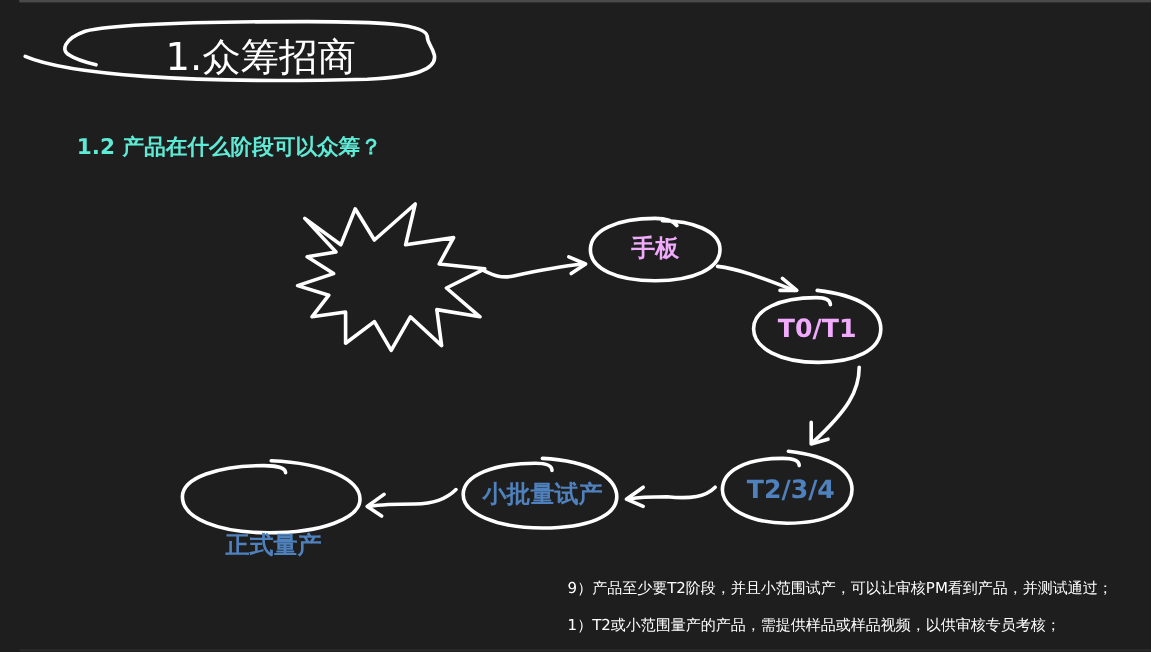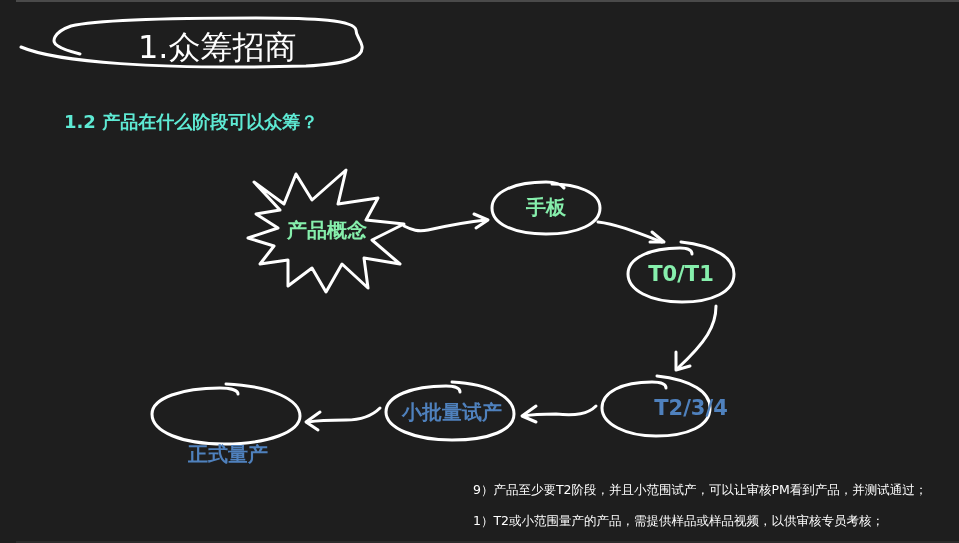--- a/index.html
+++ b/index.html
@@ -24,21 +24,21 @@
       font-family: "DejaVu Sans", sans-serif;
     }
     .subtitle {
       position: absolute; left: 48px; top: 108px;
       font-size: 18px; color: #5eead4; font-weight: bold; white-space: nowrap;
     }
     .node {
       position: absolute; font-weight: bold; white-space: nowrap;
       transform: translate(-50%, -50%);
     }
-    .node.white { color: #86efac; }
+    .node.white { color: #f0abfc; }
     .node.blue { color: #4f81bd; }
     .note {
       position: absolute; left: 457px; font-size: 12.5px; color: #ffffff; white-space: nowrap;
     }
   </style>
 </head>
 <body>
 
 <div class="slide">
 
@@ -72,24 +72,23 @@
       <path d="M364 406 C 356 414, 346 418, 330 418 C 316 418, 304 418, 292 420"></path>
       <path d="M304 410 L 290 420 L 302 428"></path>
 
       <path d="M210 382 C 256 384, 284 398, 284 414 C 284 430, 252 442, 208 442 C 166 442, 136 430, 136 412 C 136 396, 166 386, 204 386 C 214 386, 222 388, 222 392"></path>
     </g>
   </svg>
 
   <div class="title">1.众筹招商</div>
   <div class="subtitle">1.2 产品在什么阶段可以众筹？</div>
 
-  <div class="node white" style="left:311px; top:228px; font-size:20px;">产品概念</div>
   <div class="node white" style="left:530px; top:205px; font-size:20px;">手板</div>
   <div class="node white" style="left:665px; top:272px; font-size:21px;">T0/T1</div>
-  <div class="node blue" style="left:643px; top:406px; font-size:21px;margin-left:32px;">T2/3/4</div>
+  <div class="node blue" style="left:643px; top:406px; font-size:21px;">T2/3/4</div>
   <div class="node blue" style="left:436px; top:410px; font-size:20px;">小批量试产</div>
   <div class="node blue" style="left:212px; top:412px; font-size:20px;margin-top:40px;">正式量产</div>
 
   <div class="note" style="top:480px;">9）产品至少要T2阶段，并且小范围试产，可以让审核PM看到产品，并测试通过；</div>
   <div class="note" style="top:511px;">1）T2或小范围量产的产品，需提供样品或样品视频，以供审核专员考核；</div>
 
   <div class="bottom-edge"></div>
 </div>
 
 </body></html>

